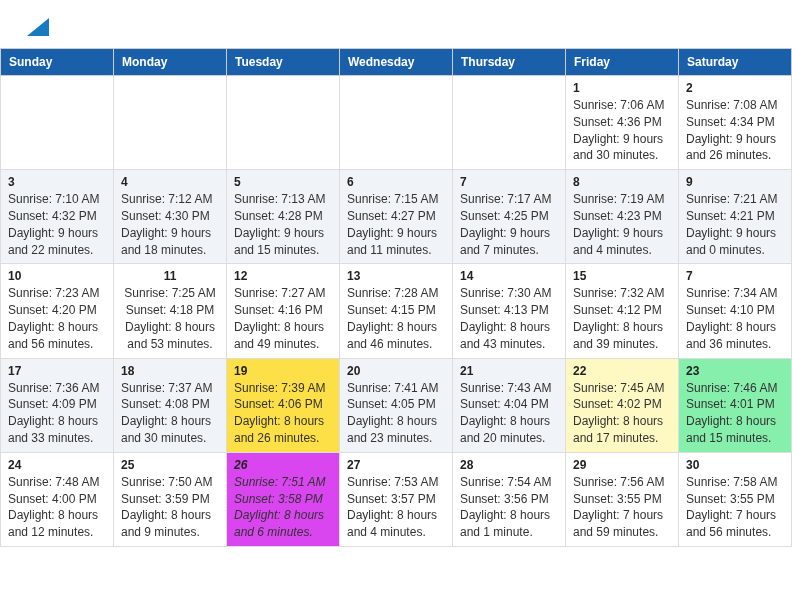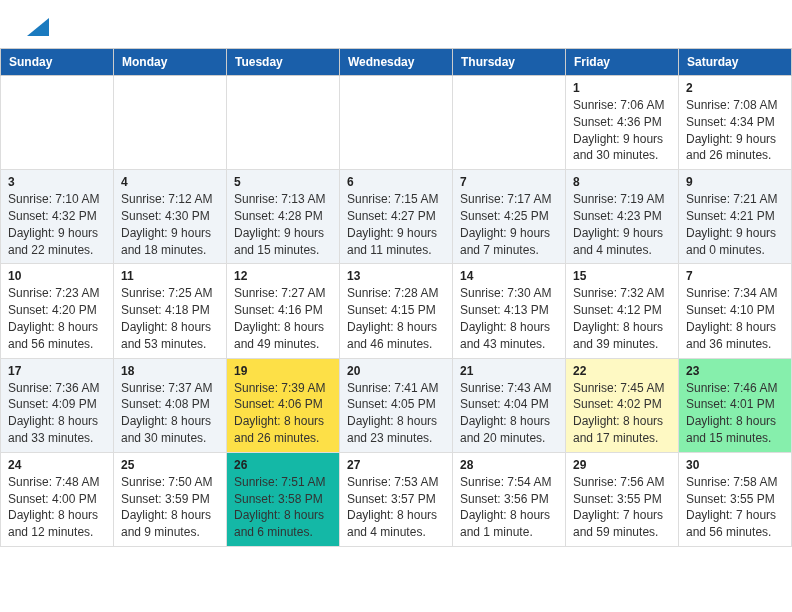--- a/index.html
+++ b/index.html
@@ -117,21 +117,21 @@
         <td style="background: rgb(240, 244, 248);">
           <div class="day-num">9</div>
           <div class="day-info">Sunrise: 7:21 AM<br>Sunset: 4:21 PM<br>Daylight: 9 hours<br>and 0 minutes.</div>
         </td>
       </tr>
       <tr>
         <td style="background: rgb(255, 255, 255);">
           <div class="day-num">10</div>
           <div class="day-info">Sunrise: 7:23 AM<br>Sunset: 4:20 PM<br>Daylight: 8 hours<br>and 56 minutes.</div>
         </td>
-        <td style="background: rgb(255, 255, 255);">
+        <td style="background: rgb(255, 255, 255); text-align: center;">
           <div class="day-num">11</div>
           <div class="day-info">Sunrise: 7:25 AM<br>Sunset: 4:18 PM<br>Daylight: 8 hours<br>and 53 minutes.</div>
         </td>
         <td style="background: rgb(255, 255, 255);">
           <div class="day-num">12</div>
           <div class="day-info">Sunrise: 7:27 AM<br>Sunset: 4:16 PM<br>Daylight: 8 hours<br>and 49 minutes.</div>
         </td>
         <td style="background: rgb(255, 255, 255);">
           <div class="day-num">13</div>
           <div class="day-info">Sunrise: 7:28 AM<br>Sunset: 4:15 PM<br>Daylight: 8 hours<br>and 46 minutes.</div>
@@ -181,21 +181,21 @@
       </tr>
       <tr>
         <td style="background: rgb(255, 255, 255);">
           <div class="day-num">24</div>
           <div class="day-info">Sunrise: 7:48 AM<br>Sunset: 4:00 PM<br>Daylight: 8 hours<br>and 12 minutes.</div>
         </td>
         <td style="background: rgb(255, 255, 255);">
           <div class="day-num">25</div>
           <div class="day-info">Sunrise: 7:50 AM<br>Sunset: 3:59 PM<br>Daylight: 8 hours<br>and 9 minutes.</div>
         </td>
-        <td style="background: #14b8a6;">
+        <td style="background: #d946ef; font-style: italic;">
           <div class="day-num">26</div>
           <div class="day-info">Sunrise: 7:51 AM<br>Sunset: 3:58 PM<br>Daylight: 8 hours<br>and 6 minutes.</div>
         </td>
         <td style="background: rgb(255, 255, 255);">
           <div class="day-num">27</div>
           <div class="day-info">Sunrise: 7:53 AM<br>Sunset: 3:57 PM<br>Daylight: 8 hours<br>and 4 minutes.</div>
         </td>
         <td style="background: rgb(255, 255, 255);">
           <div class="day-num">28</div>
           <div class="day-info">Sunrise: 7:54 AM<br>Sunset: 3:56 PM<br>Daylight: 8 hours<br>and 1 minute.</div>

